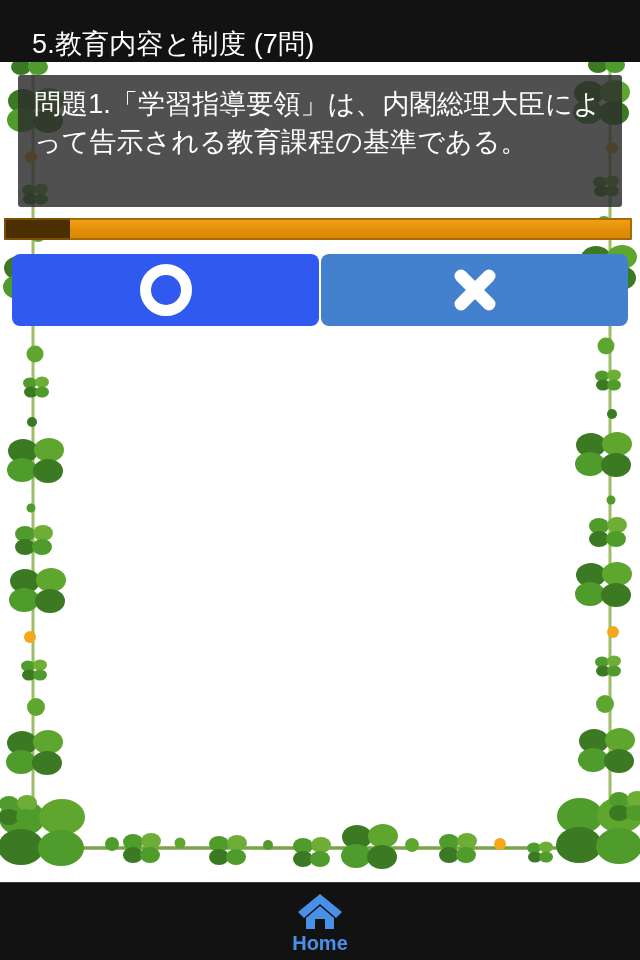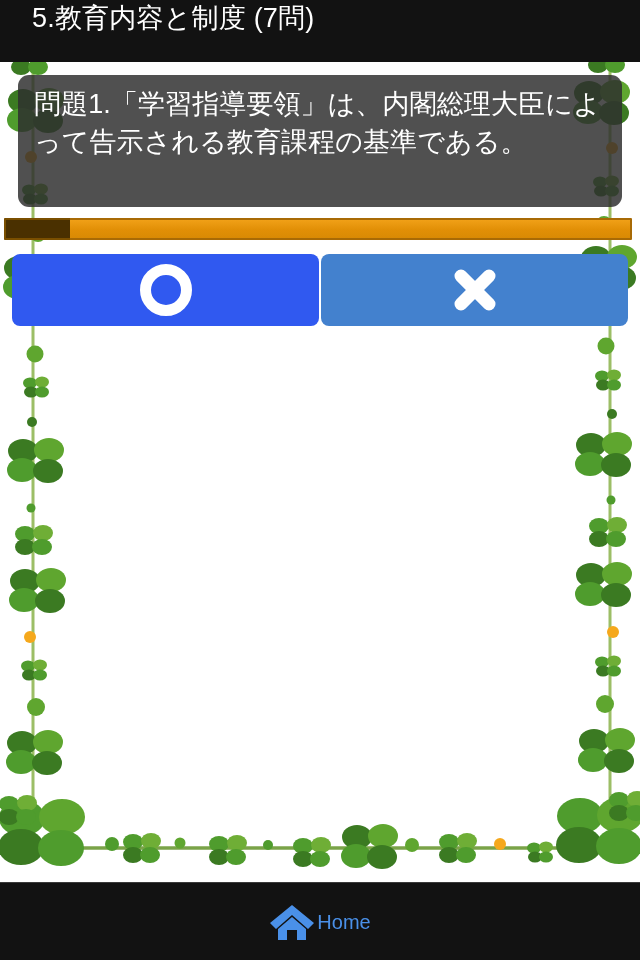--- a/index.html
+++ b/index.html
@@ -14,21 +14,21 @@
     width:640px; height:960px;
     background:#ffffff;
     overflow:hidden;
   }
 
   
   #header {
     position:absolute; left:0; top:0;
     width:640px; height:62px;
     background:#121212;
-    display:flex; align-items:flex-start;
+    display:flex; align-items:flex-end;
   }
   #header-title {
     color:#ffffff;
     font-size:27px;
     font-weight:500;
     letter-spacing:0.2px;
     padding-left:32px;
     white-space:nowrap;
   }
 
@@ -45,21 +45,21 @@
     position:absolute; left:0; top:0;
     width:640px; height:820px;
     pointer-events:none;
   }
 
   
   #question-panel {
     position:absolute; left:18px; top:13px;
     width:604px; height:132px;
     background:rgba(46,46,46,0.84);
-    border-radius:11px;
+    border-radius:3px;
     padding:10px 14px 10px 16px;
     overflow:hidden;
   }
   #question-text {
     color:#ffffff;
     font-size:27px;
     line-height:1.42;
     letter-spacing:0.1px;
     word-break:break-all;
   }
@@ -113,24 +113,26 @@
     position:absolute; left:0; top:882px;
     width:640px; height:78px;
     background:#121212;
     border-top:1px solid #3a3a3a;
     display:flex;
     align-items:stretch;
   }
   .tab {
     flex:1;
     display:flex;
+    flex-direction:column;
     align-items:center;
     justify-content:center;
     gap:2px;
     cursor:pointer;
+    font-weight:bold;
   }
   .tab-label { font-size:20px; line-height:1; }
   #tab-home .tab-label { color:#4a90e8; }
   #tab-about .tab-label { color:#cfcfcf; }
   .tab-icon { display:block; }
 </style>
 </head>
 <body>
 
 <div id="app">

